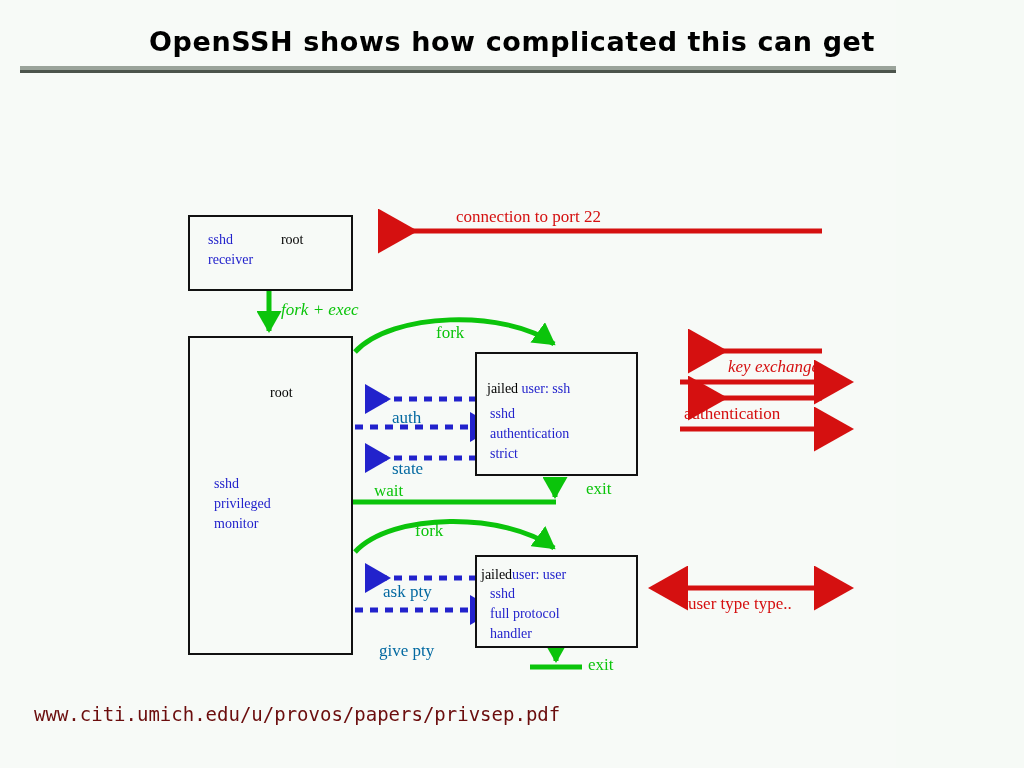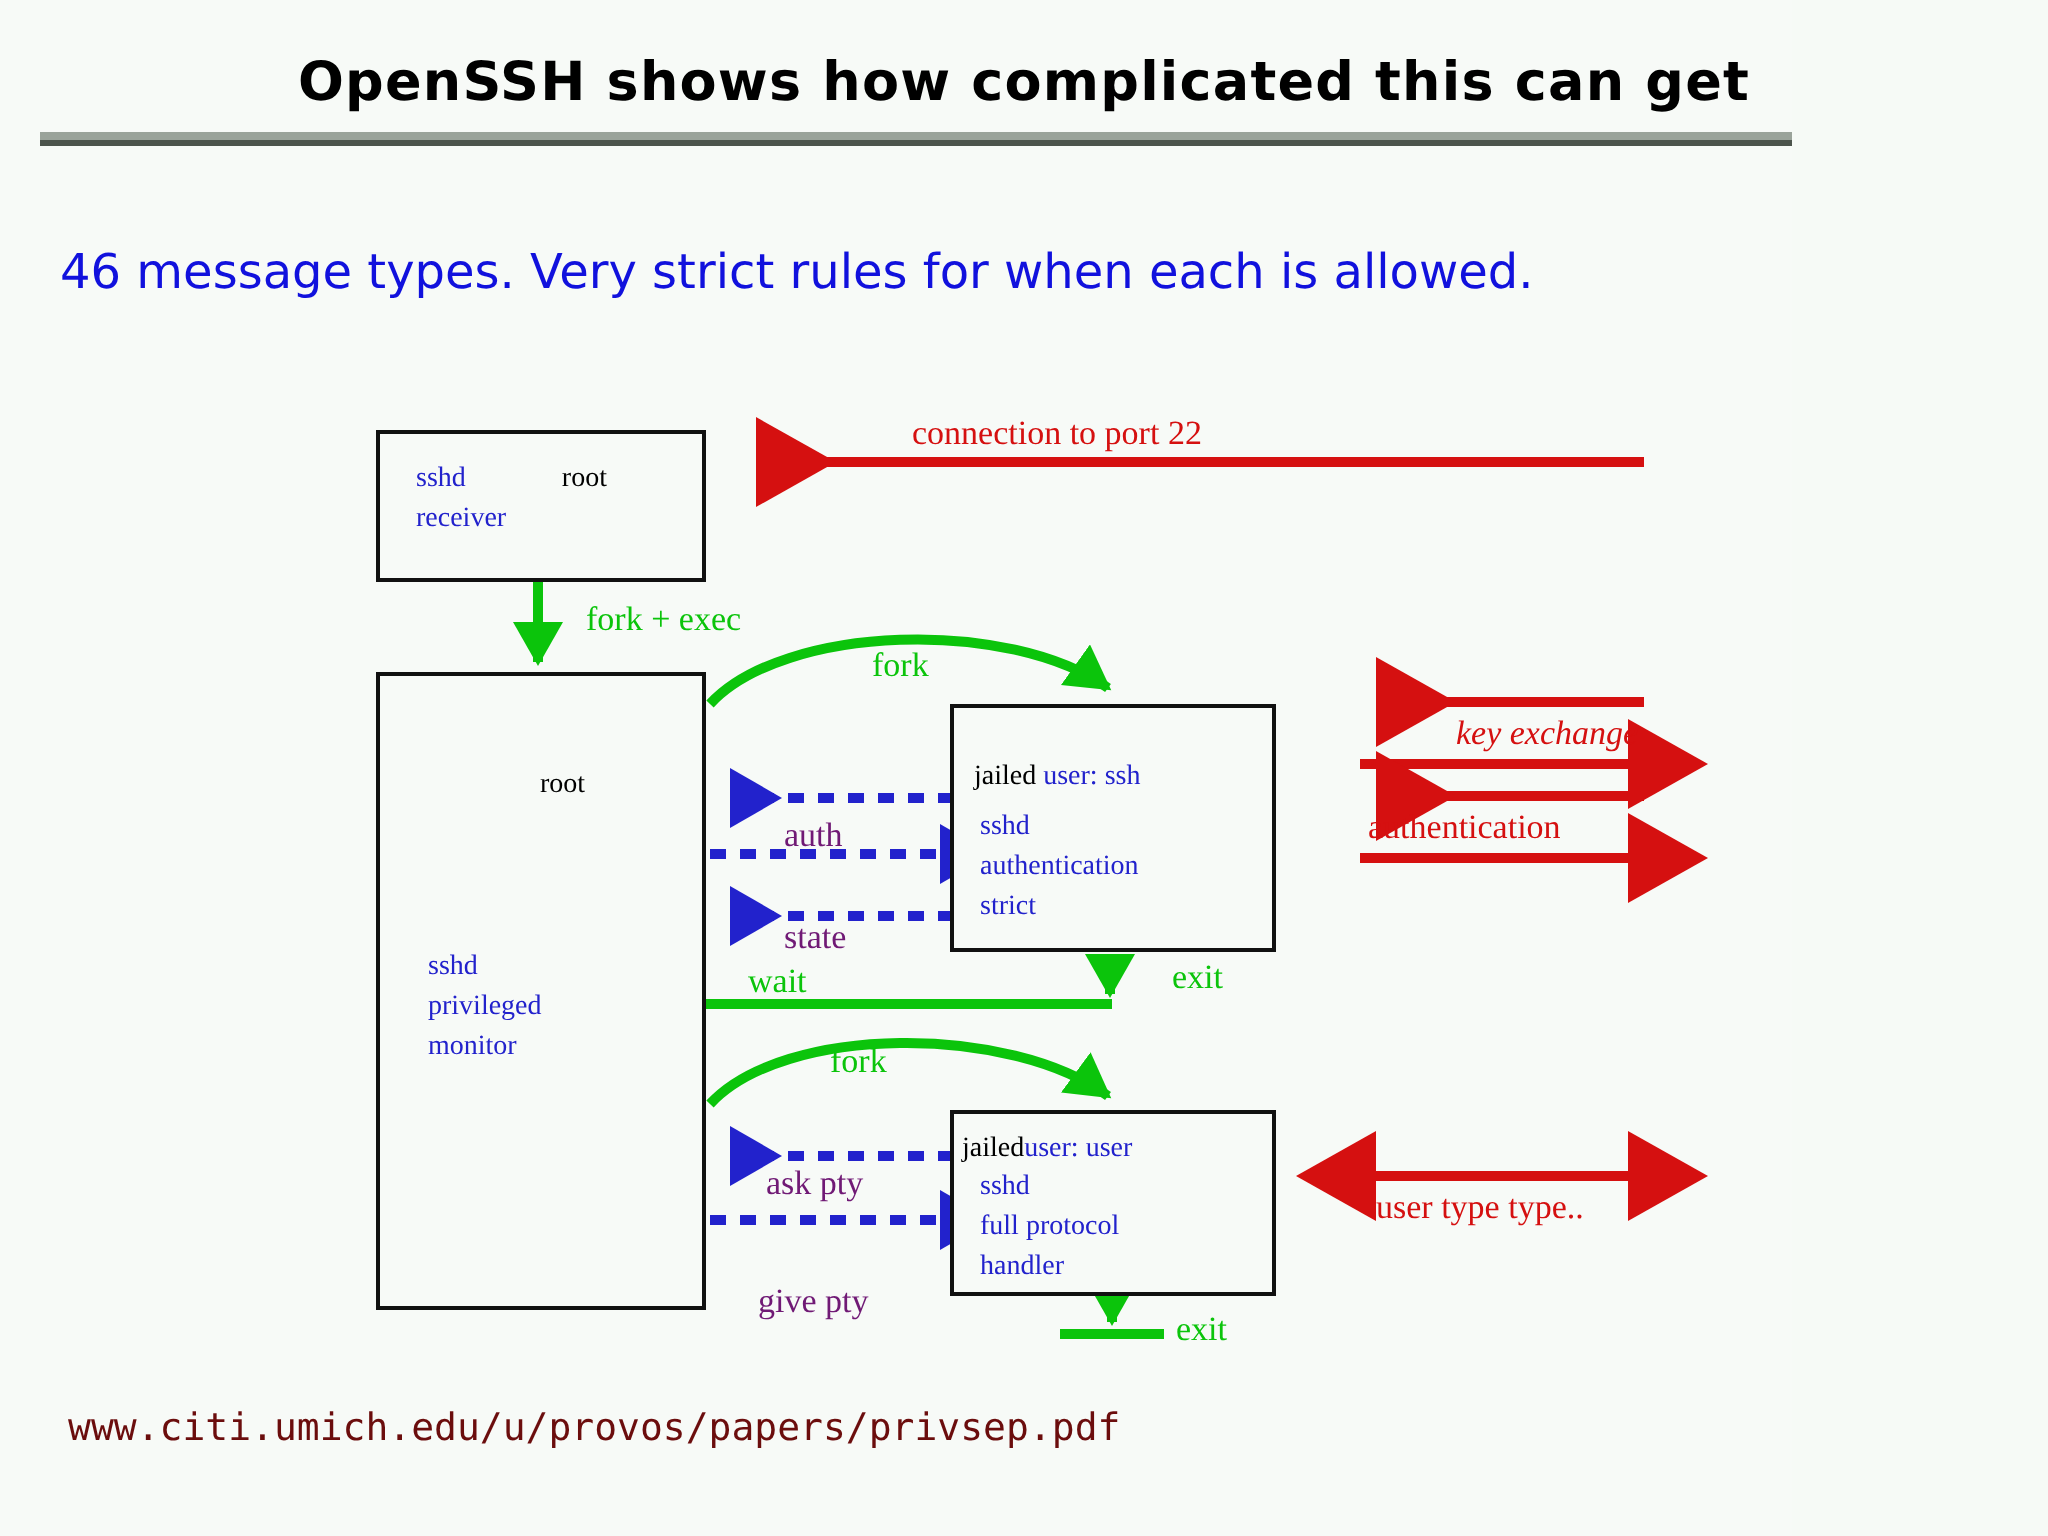--- a/index.html
+++ b/index.html
@@ -85,39 +85,38 @@
   
   .lbl {
     position: absolute;
     font-family: "Liberation Serif", serif;
     font-size: 17px;
     white-space: nowrap;
     z-index: 8;
   }
   .lbl-red   { color: #d51010; }
   .lbl-green { color: #0bc40b; }
-  .lbl-blue  { color: #701a75; }
+  .lbl-blue  { color: #0369a1; }
 
   
   #arrows {
     position: absolute;
     left: 0; top: 0;
     width: 1024px; height: 768px;
     z-index: 4;
   }
 </style>
 </head>
 <body>
 
 <div id="slide">
 
   <div id="title">OpenSSH shows how complicated this can get</div>
   <div id="title-rule"></div>
 
-  <div id="subtitle">46 message types.  Very strict rules for when each is allowed.</div>
 
   <svg id="arrows" viewBox="0 0 1024 768" xmlns="http://www.w3.org/2000/svg">
     <defs>
       <marker id="mRedL" markerWidth="9" markerHeight="9" refX="8" refY="4.5" orient="auto" markerUnits="strokeWidth">
         <path d="M8,0 L8,9 L0,4.5 z" fill="#d51010"></path>
       </marker>
       <marker id="mRedR" markerWidth="9" markerHeight="9" refX="1" refY="4.5" orient="auto" markerUnits="strokeWidth">
         <path d="M1,0 L1,9 L9,4.5 z" fill="#d51010"></path>
       </marker>
       <marker id="mGrn" markerWidth="5" markerHeight="5" refX="4" refY="2.5" orient="auto" markerUnits="strokeWidth">
@@ -194,21 +193,21 @@
     <span class="black-txt">jailed</span><span class="blue-txt">user: user</span>
   </div>
   <div class="boxtext" style="left:490px; top:584px;">
     <span class="blue-txt">sshd</span><br>
     <span class="blue-txt">full protocol</span><br>
     <span class="blue-txt">handler</span>
   </div>
 
   <div class="lbl lbl-red" style="left:456px; top:207px;">connection to port 22</div>
 
-  <div class="lbl lbl-green" style="left:293px; top:300px;">fork + exec</div>
+  <div class="lbl lbl-green" style="left:281px; top:300px;font-style:italic;">fork + exec</div>
 
   <div class="lbl lbl-green" style="left:436px; top:323px;">fork</div>
 
   <div class="lbl lbl-blue" style="left:392px; top:408px;">auth</div>
 
   <div class="lbl lbl-blue" style="left:392px; top:459px;">state</div>
 
   <div class="lbl lbl-green" style="left:374px; top:481px;">wait</div>
 
   <div class="lbl lbl-green" style="left:586px; top:479px;">exit</div>

